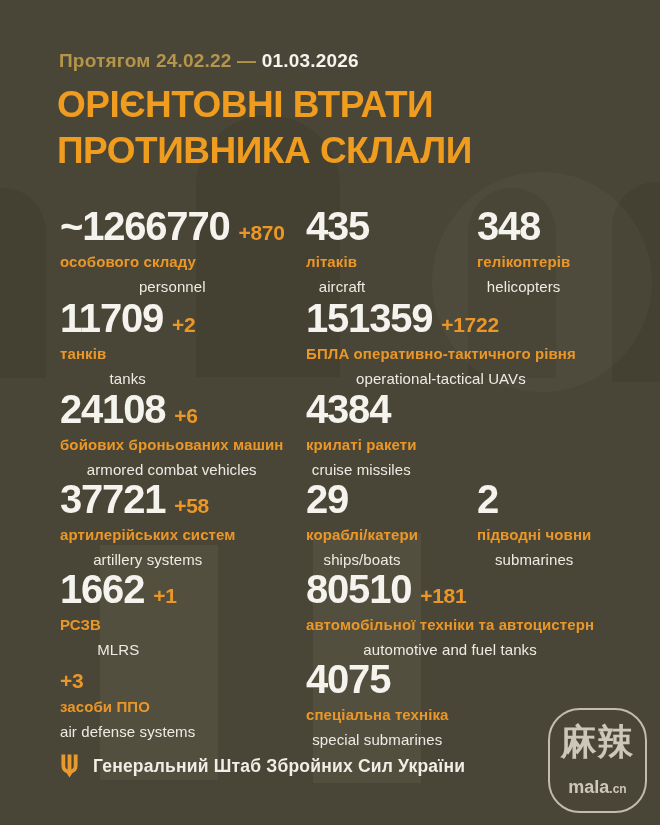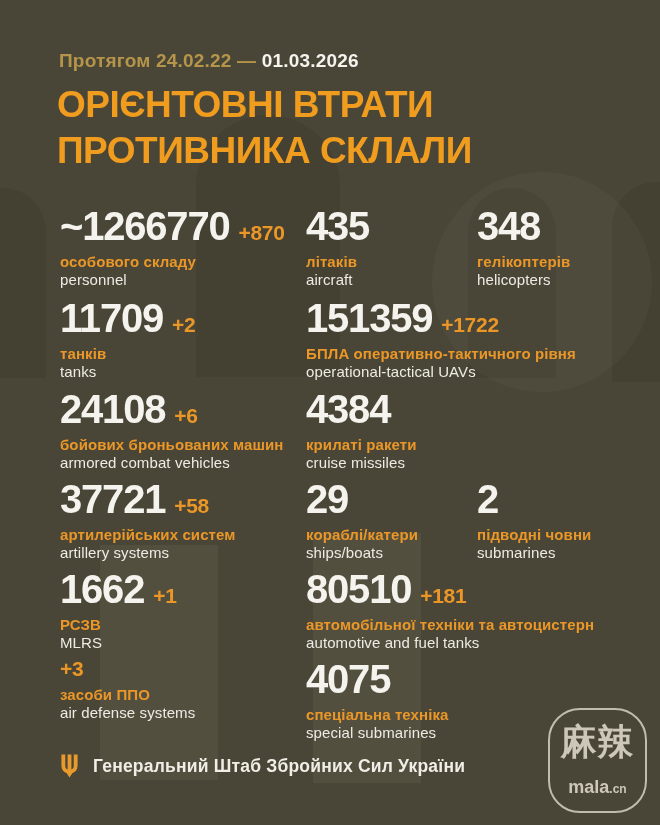--- a/index.html
+++ b/index.html
@@ -17,23 +17,23 @@
   .dateline{position:absolute;left:59px;top:50px;font-size:19px;font-weight:700;letter-spacing:0.2px;}
   .dateline .gold{color:#b5954a;font-weight:600;text-align:right;}
   .dateline .white{color:#f5f3ee;}
 
   .title{position:absolute;left:57px;top:82px;color:#f09c1e;font-weight:800;
          font-size:37px;line-height:46px;letter-spacing:-0.5px;}
 
   .stat{position:absolute;}
   .numrow{display:flex;align-items:baseline;gap:9px;}
   .num{color:#f5f3ee;font-size:40px;font-weight:800;line-height:44px;letter-spacing:-1.2px;}
-  .delta{color:#eb9727;font-size:21px;font-weight:800;letter-spacing:-0.3px;}
+  .delta{color:#eb9727;font-size:21px;font-weight:800;letter-spacing:-0.3px;margin-top:12px;}
   .lua{color:#eb9727;font-size:15px;font-weight:700;line-height:17px;margin-top:5px;letter-spacing:0.1px;}
-  .len{color:#edebe4;font-size:15px;font-weight:400;line-height:17px;margin-top:1px;letter-spacing:0.1px;}
+  .len{color:#edebe4;font-size:15px;font-weight:400;line-height:17px;margin-top:8px;letter-spacing:0.1px;text-align:center;}
 
   .footer{position:absolute;left:60px;top:754px;display:flex;align-items:center;gap:14px;}
   .tryzub{width:19px;height:24px;display:block;}
   .footer-text{color:#f0eee7;font-size:17.5px;font-weight:600;letter-spacing:0.2px;}
 
   .watermark{position:absolute;left:548px;top:708px;width:95px;height:101px;
              border:2.5px solid rgba(214,209,194,0.85);border-radius:32px;
              display:flex;flex-direction:column;align-items:center;justify-content:center;
              color:#ccc7b8;}
   .wm-cjk{font-size:36px;line-height:38px;font-weight:700;letter-spacing:1px;}

